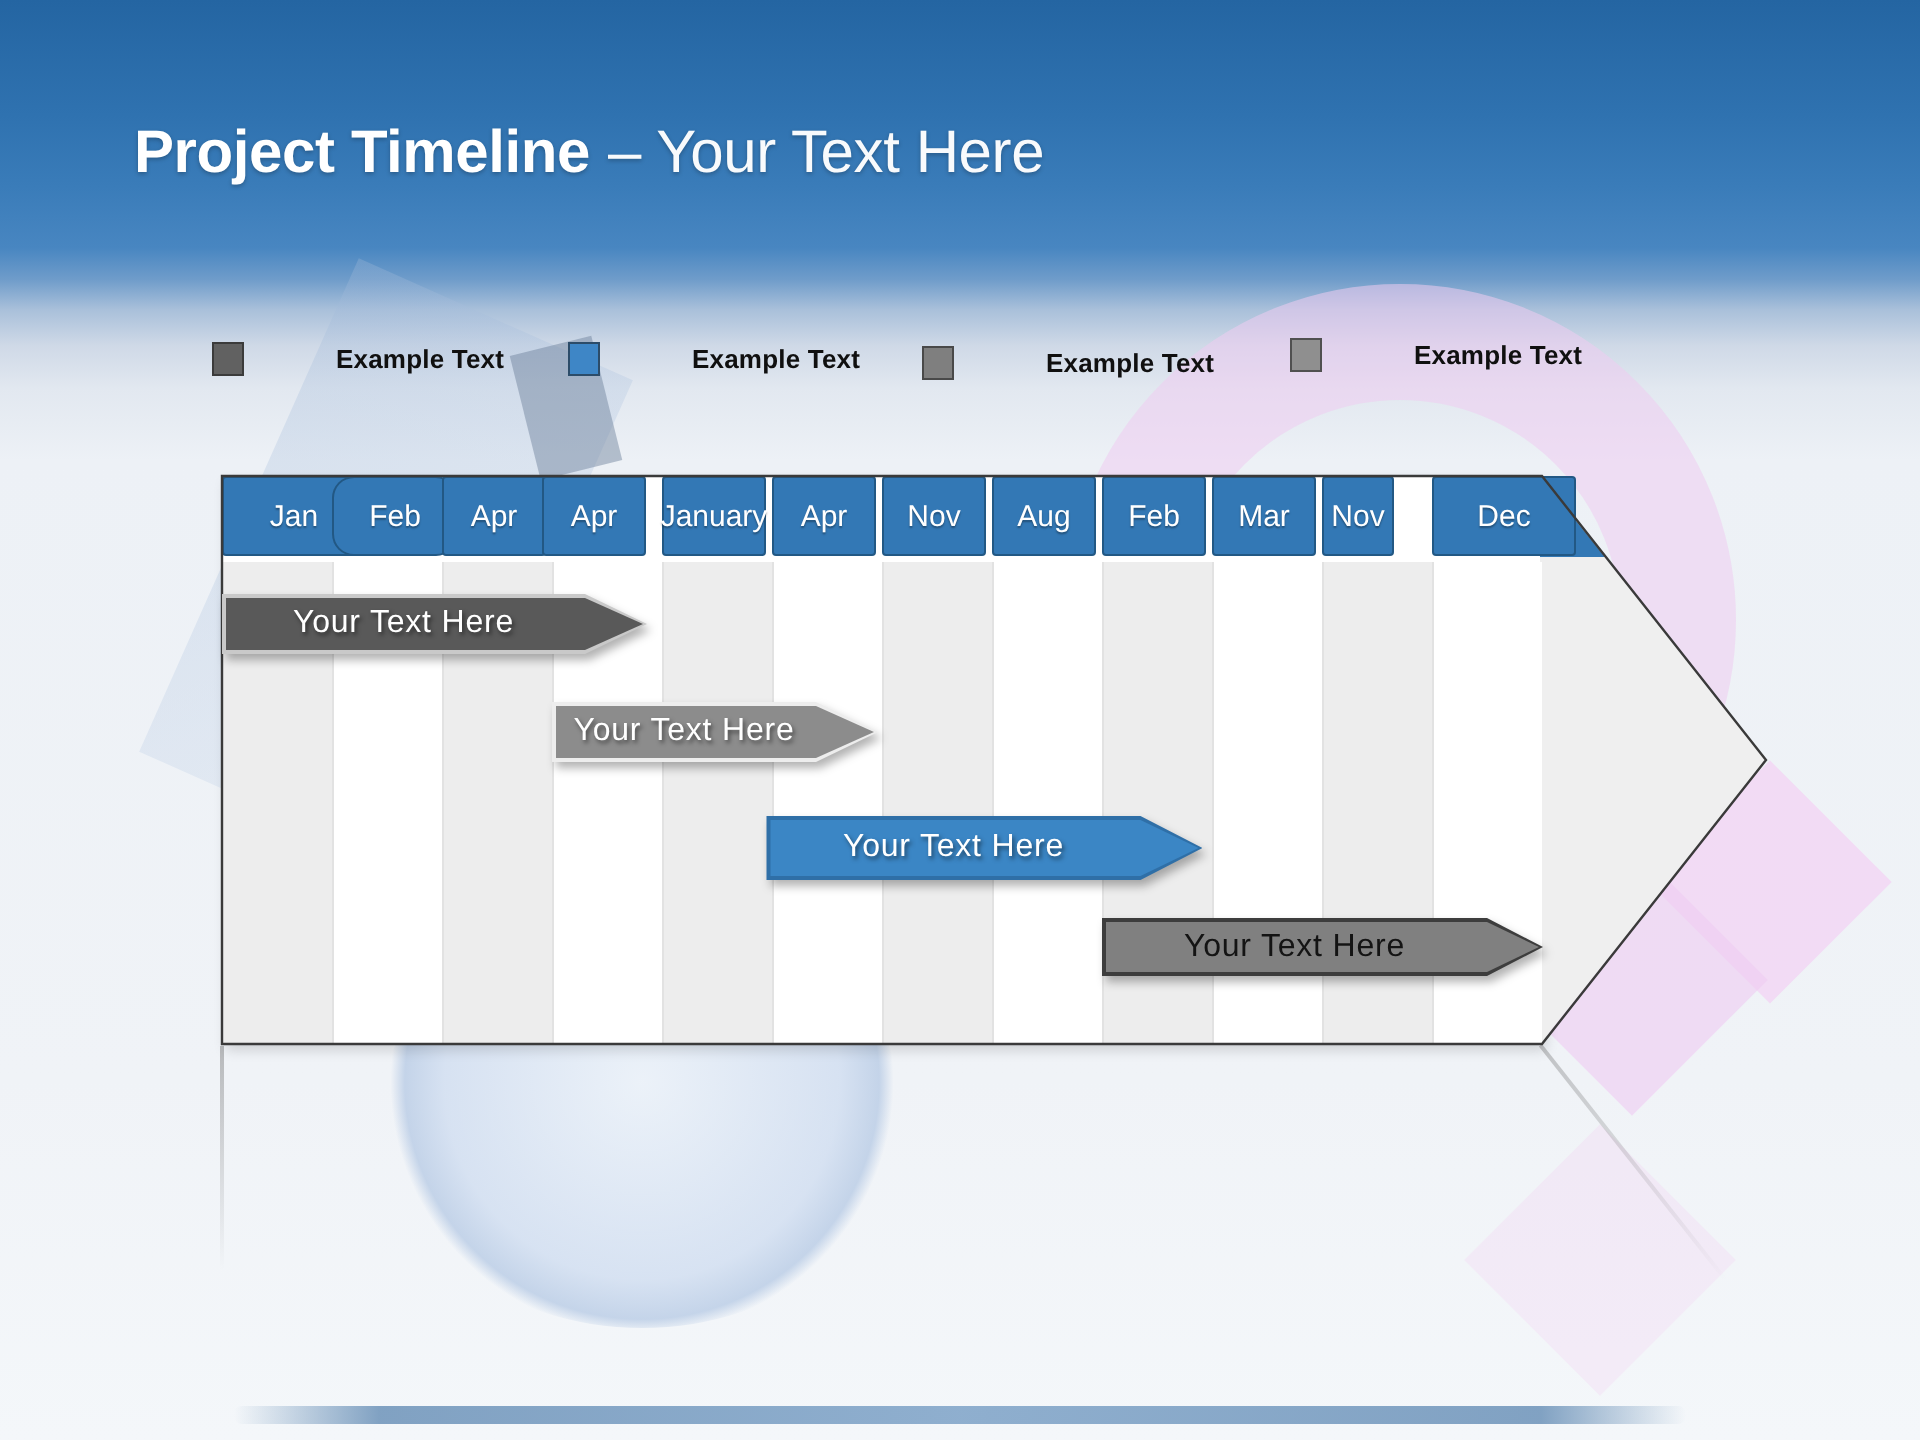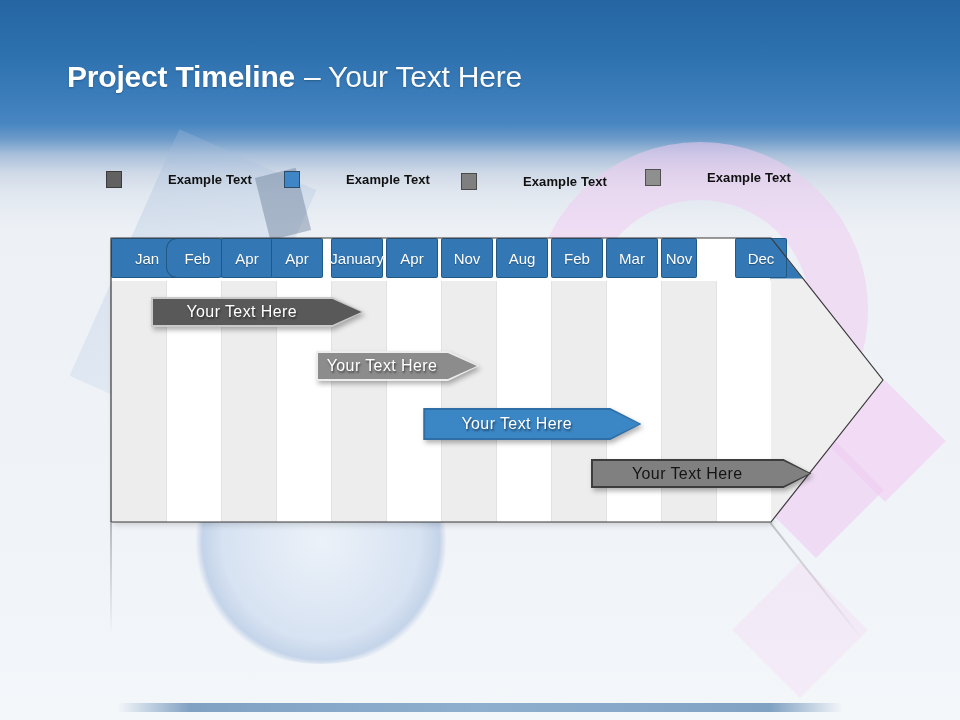--- a/index.html
+++ b/index.html
@@ -51,21 +51,21 @@
   .tl-bg{position:absolute;left:111px;top:238px;width:660px;height:284px;background:#fff;
     box-shadow:2px 3px 6px rgba(0,0,0,.15);}
   .tl-svg{position:absolute;left:0;top:0;pointer-events:none;}
   .month-row{position:absolute;left:111px;top:238px;height:40px;}
   .month-cell{position:absolute;top:0;height:40px;box-sizing:border-box;
     border:1px solid rgba(24,66,100,.6);border-radius:2px;color:#fff;font-size:15px;
     display:flex;align-items:center;justify-content:center;
     text-shadow:0 1px 1px rgba(0,0,0,.35);}
   .tl-cols{position:absolute;left:111px;top:281px;height:241px;}
   .tl-col{position:absolute;top:0;height:241px;box-sizing:border-box;}
-  .bars{position:absolute;inset:0;margin-left:40px;}
+  .bars{position:absolute;inset:0;}
   .bar-wrap{position:absolute;filter:drop-shadow(2px 3px 2.5px rgba(0,0,0,.3));}
   .bar-shape{position:absolute;inset:0;
     clip-path:polygon(0 0,calc(100% - var(--tip)) 0,100% 50%,calc(100% - var(--tip)) 100%,0 100%);}
   .bar-fill{position:absolute;inset:2px;
     clip-path:polygon(0 0,calc(100% - var(--tip) + 2px) 0,100% 50%,calc(100% - var(--tip) + 2px) 100%,0 100%);}
   .bar-label{position:absolute;left:0;top:0;height:100%;width:calc(100% - var(--tip));
     display:flex;align-items:center;justify-content:center;
     font-size:16px;letter-spacing:.4px;white-space:nowrap;}
 </style>
 </head>
@@ -116,21 +116,21 @@
         <div class="month-cell" style="left: 55px; width: 63px; background: rgb(51, 120, 181); border-radius: 11px;">Feb</div>
         <div class="month-cell" style="left: 110px; width: 52px; background: rgb(51, 120, 181);">Apr</div>
         <div class="month-cell" style="left: 160px; width: 52px; background: rgb(51, 120, 181);">Apr</div>
         <div class="month-cell" style="left: 220px; width: 52px; background: rgb(51, 120, 181);">January</div>
         <div class="month-cell" style="left: 275px; width: 52px; background: rgb(51, 120, 181);">Apr</div>
         <div class="month-cell" style="left: 330px; width: 52px; background: rgb(51, 120, 181);">Nov</div>
         <div class="month-cell" style="left: 385px; width: 52px; background: rgb(51, 120, 181);">Aug</div>
         <div class="month-cell" style="left: 440px; width: 52px; background: rgb(51, 120, 181);">Feb</div>
         <div class="month-cell" style="left: 495px; width: 52px; background: rgb(51, 120, 181);">Mar</div>
         <div class="month-cell" style="left: 550px; width: 36px; background: rgb(51, 120, 181);">Nov</div>
-        <div class="month-cell" style="left: 624px; width: 52px; background: rgb(51, 120, 181);">Dec</div>
+        <div class="month-cell" style="left: 605px; width: 72px; background: rgb(51, 120, 181);">Dec</div>
       </div>
     <div class="tl-cols" id="tl-cols">
         <div class="tl-col" style="left: 0px; width: 55px; background: rgb(237, 237, 237);"></div>
         <div class="tl-col" style="left: 55px; width: 55px; background: rgb(255, 255, 255); border-left: 1px solid rgb(226, 226, 226);"></div>
         <div class="tl-col" style="left: 110px; width: 55px; background: rgb(237, 237, 237); border-left: 1px solid rgb(226, 226, 226);"></div>
         <div class="tl-col" style="left: 165px; width: 55px; background: rgb(255, 255, 255); border-left: 1px solid rgb(226, 226, 226);"></div>
         <div class="tl-col" style="left: 220px; width: 55px; background: rgb(237, 237, 237); border-left: 1px solid rgb(226, 226, 226);"></div>
         <div class="tl-col" style="left: 275px; width: 55px; background: rgb(255, 255, 255); border-left: 1px solid rgb(226, 226, 226);"></div>
         <div class="tl-col" style="left: 330px; width: 55px; background: rgb(237, 237, 237); border-left: 1px solid rgb(226, 226, 226);"></div>
         <div class="tl-col" style="left: 385px; width: 55px; background: rgb(255, 255, 255); border-left: 1px solid rgb(226, 226, 226);"></div>

